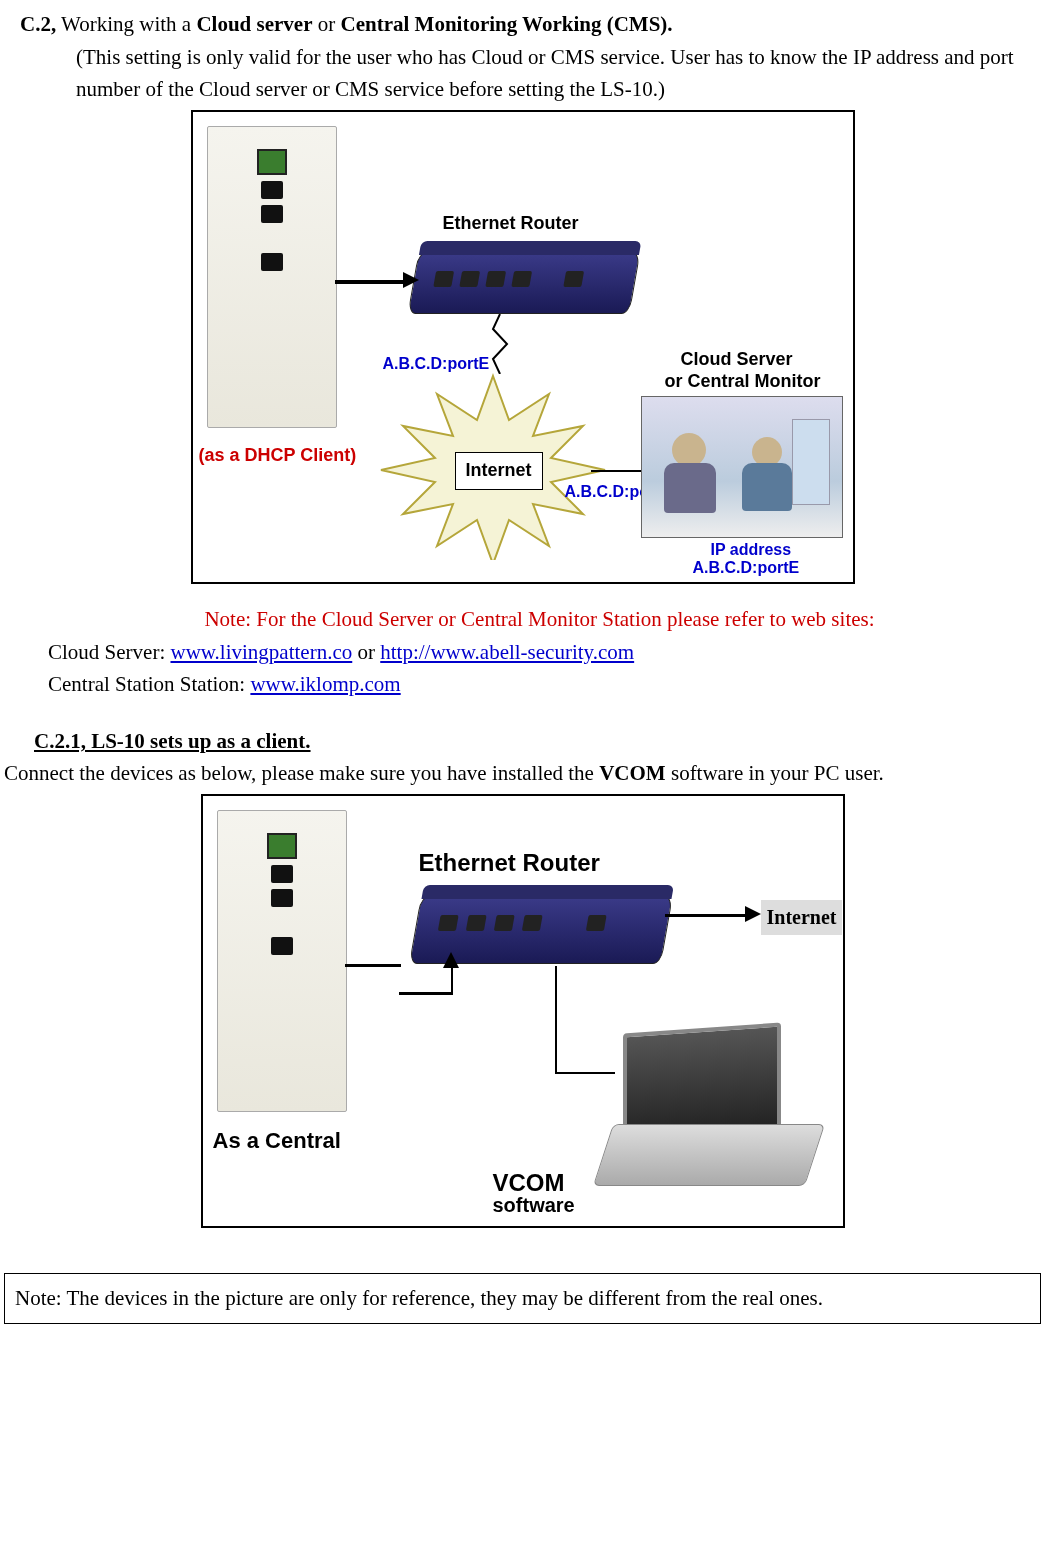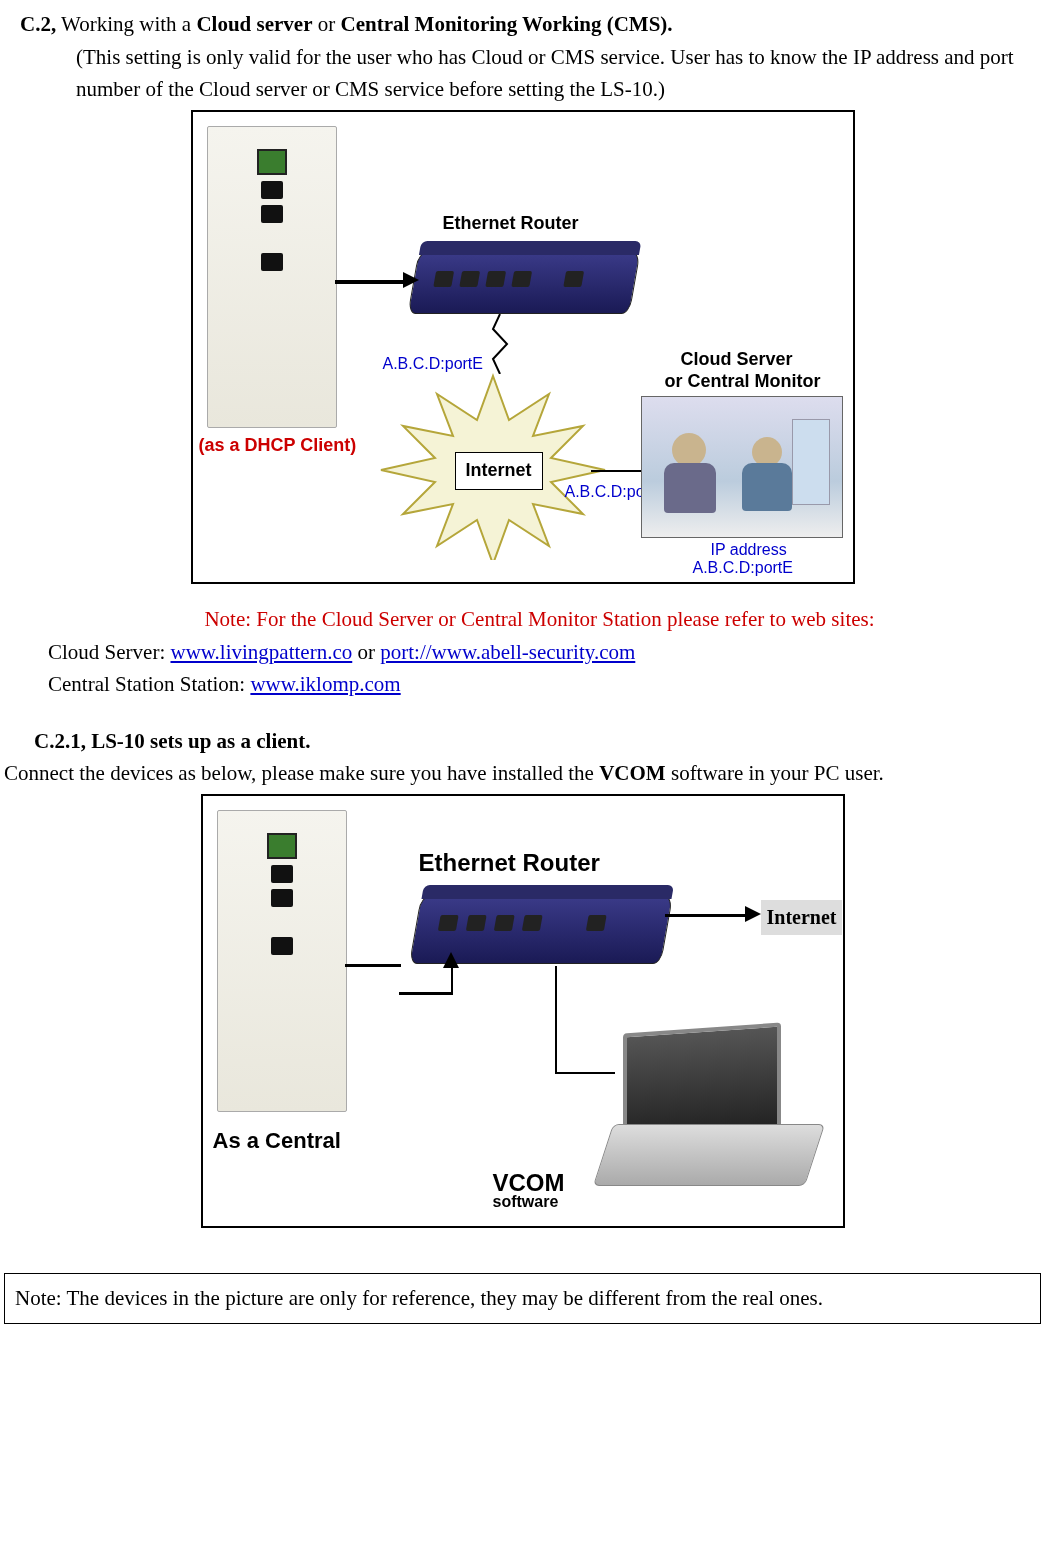--- a/index.html
+++ b/index.html
@@ -9,21 +9,21 @@
     margin: 0;
     padding: 8px 4px 20px 4px;
     width: 1037px;
     color: #000;
     background: #fff;
   }
   .indent1 { padding-left: 16px; }
   .indent2 { padding-left: 72px; }
   .indent3 { padding-left: 34px; }
   .indent4 { padding-left: 44px; }
-  .indent5 { padding-left: 30px; }
+  .indent5 { padding-left: 30px; text-decoration: underline; }
   b { font-weight: bold; }
   .red { color: #cc0000; text-align: center; }
   .bluelink { color: #0000cc; text-decoration: underline; margin-top: 40px; }
   .diagram-wrap { text-align:center; }
   .diagram {
     border: 2px solid #000;
     display: inline-block;
     position: relative;
     margin: 4px auto 10px auto;
     background: #fff;
@@ -33,21 +33,21 @@
   .device-box {
     position:absolute;
     background: linear-gradient(#f5f4ee,#e9e7dc);
     border:1px solid #aaa;
     border-radius:2px;
   }
   .port { width:22px; height:18px; background:#111; border-radius:2px; margin:6px auto; }
   .greenport { width:26px; height:22px; background:#3a7d2e; border:2px solid #222; margin:4px auto; }
   .label { position:absolute; font-family: Arial, sans-serif; font-weight:bold; font-size:18px; }
   .label-sm { font-size:16px; }
-  .bluebold { color:#0000cc; font-weight:normal; }
+  .bluebold { color:#0000cc; font-weight:bold; }
   .redbold { color:#cc0000; font-weight:bold; }
   .router {
     position:absolute;
     width:220px; height:60px;
     background: linear-gradient(#3a3a88,#1a1a55);
     border-radius: 8px / 14px;
     border:1px solid #222;
     transform: skewX(-10deg);
   }
   .router::after{
@@ -128,21 +128,21 @@
 <div class="diagram-wrap">
 <div class="diagram d1">
 
   
   <div class="device-box" style="left:14px; top:14px; width:128px; height:300px;">
     <div class="greenport" style="margin-top:22px;"></div>
     <div class="port"></div>
     <div class="port"></div>
     <div class="port" style="margin-top:30px;"></div>
   </div>
-  <div class="label redbold" style="left:6px; top:320px;">(as a DHCP Client)</div>
+  <div class="label redbold" style="left:6px; top:330px;">(as a DHCP Client)</div>
 
   
   <div class="label" style="left:250px; top:98px;">Ethernet Router</div>
   <div class="router" style="left:220px; top:140px;">
     <div class="rj" style="left:20px;"></div>
     <div class="rj" style="left:46px;"></div>
     <div class="rj" style="left:72px;"></div>
     <div class="rj" style="left:98px;"></div>
     <div class="rj" style="left:150px;"></div>
   </div>
@@ -183,21 +183,21 @@
   </div>
   <div class="label bluebold label-sm" style="left:518px; top:426px;">IP address</div>
   <div class="label bluebold label-sm" style="left:500px; top:444px;">A.B.C.D:portE</div>
 
 </div>
 </div>
 
 <div class="indent3 red">Note: For the Cloud Server or Central Monitor Station please refer to web sites:</div>
 
 <div class="indent4">
-  <span>Cloud Server: </span><a class="bluelink" href="#">www.livingpattern.co</a><span> or </span><a class="bluelink" href="#">port://www.abell-security.com</a>
+  <span>Cloud Server: </span><a class="bluelink" href="#">www.livingpattern.co</a><span> or </span><a class="bluelink" href="#">http://www.abell-security.com</a>
 </div>
 <div class="indent4">
   <span>Central Station Station: </span><a class="bluelink" href="#">www.iklomp.com</a>
 </div>
 
 <div style="height:24px;"></div>
 
 <div class="indent5">
   <b>C.2.1, LS-10 sets up as a client.</b>
 </div>
@@ -243,20 +243,20 @@
   <div class="arrow-line" style="left:352px; top:276px; width:60px; height:2px;"></div>
 
   
   <div class="laptop" style="left:400px; top:232px;">
     <div class="lap-screen"></div>
     <div class="lap-base"></div>
   </div>
 
   
   <div class="label" style="left:290px; top:368px; font-size:24px;">VCOM</div>
-  <div class="label" style="left:290px; top:394px; font-size:16px;">software</div>
+  <div class="label" style="left:290px; top:394px; font-size:20px;">software</div>
 
 </div>
 </div>
 
 <div class="note-box">
   <span>Note: The devices in the picture are only for reference, they may be different from the real ones.</span>
 </div>
 
 </body></html>

